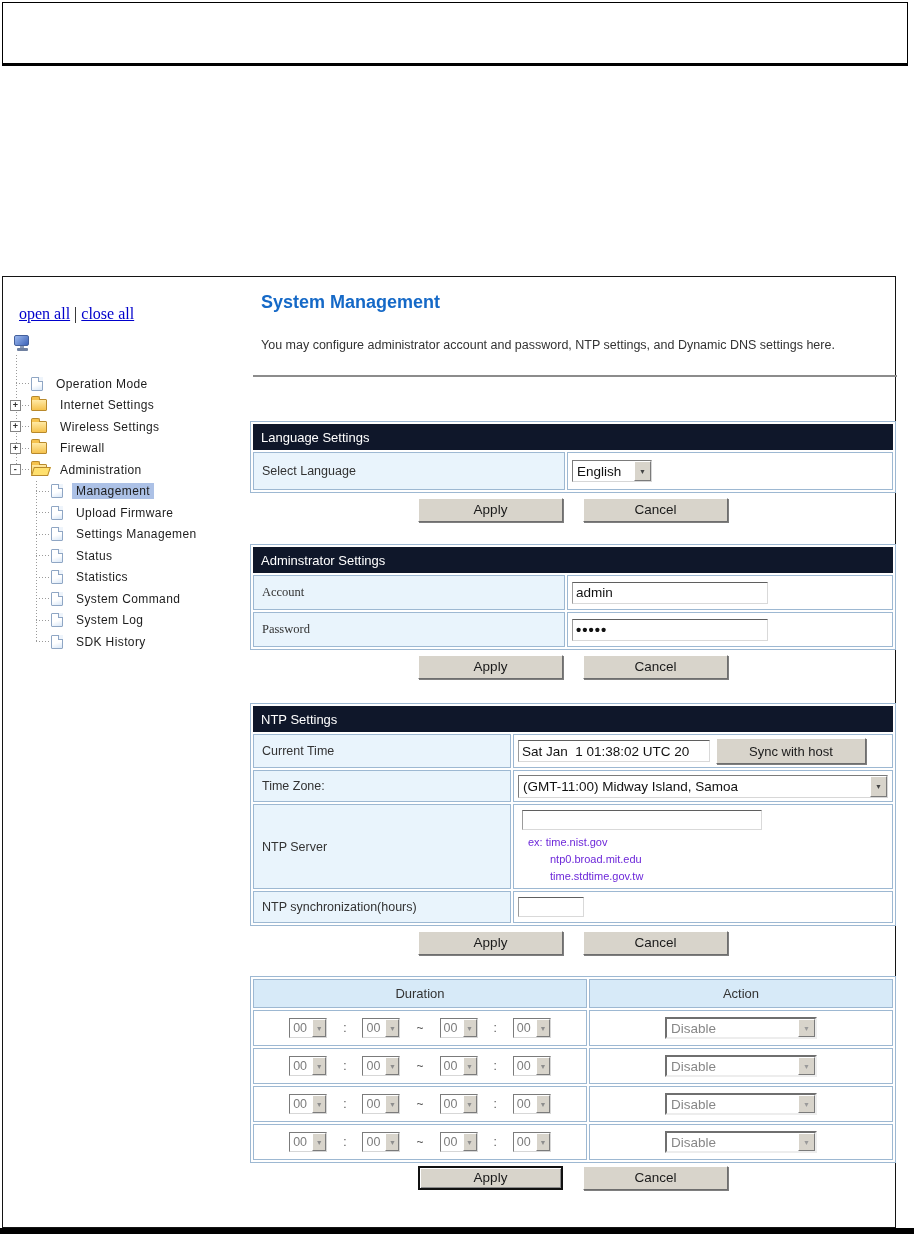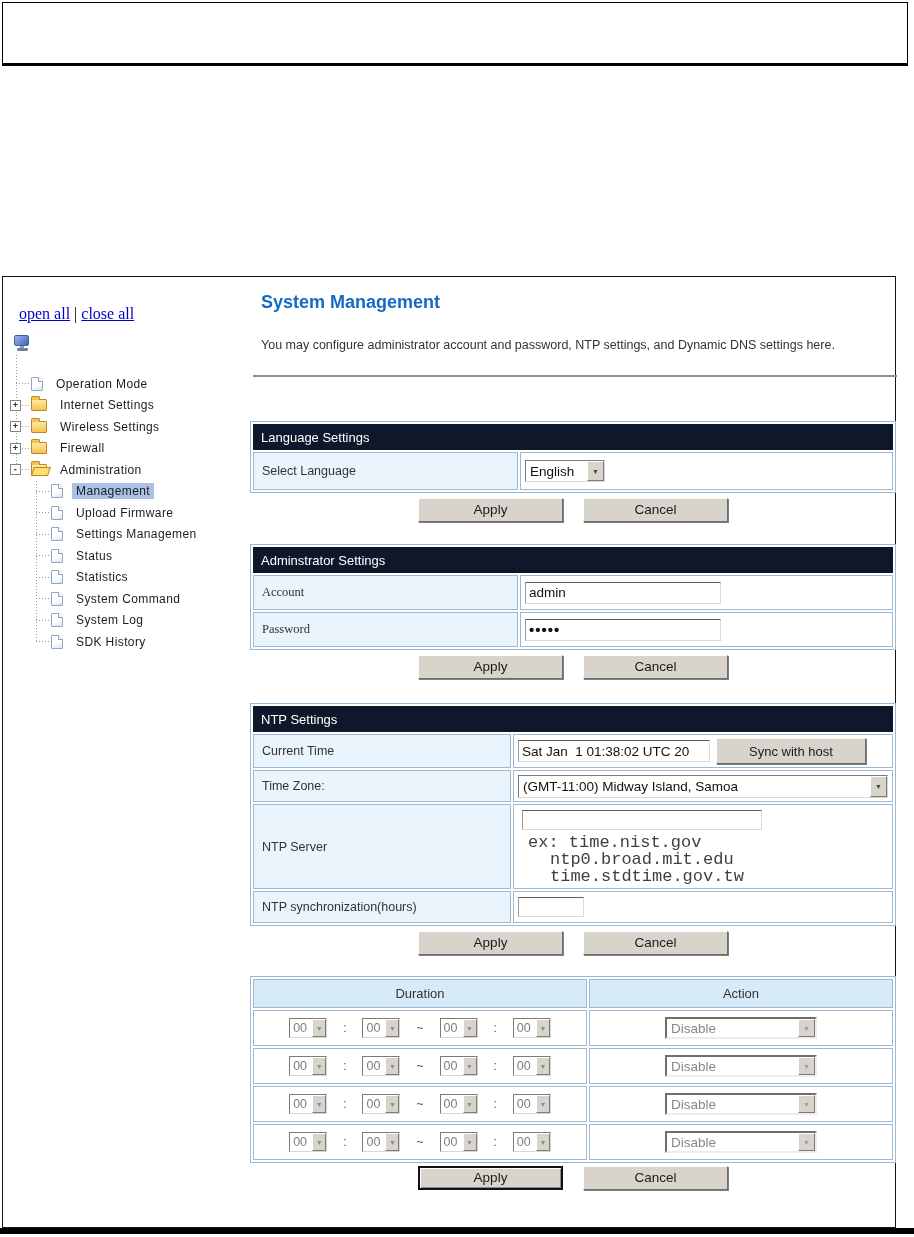--- a/index.html
+++ b/index.html
@@ -65,21 +65,21 @@
   .content { position:absolute; left:245px; top:0; width:650px; }
   .ptitle { margin:15px 0 0 13px; font-size:18px; font-weight:bold; color:#1569C7; }
   .pdesc  { margin:25px 0 0 13px; font-size:12.5px; color:#333; }
   .hr { margin:23px 0 0 5px; width:644px; height:0; border-top:2px solid #8c8c8c; }
 
   table.stable { width:646px; margin-left:2px; border-collapse:separate; border-spacing:2px;
                  background:#fff; border:1px solid #9DB8D2; }
   .stable th.sechead { background:#0f172a; color:#fff; font-size:13px; font-weight:normal;
                  text-align:left; padding:5px 8px; height:26px; }
   .stable td { border:1px solid #9DB8D2; font-size:12.5px; color:#333; vertical-align:middle; }
-  .stable td.lab { background:#E9F4FC; width:265px; padding:8px 8px;margin-top:12px; }
+  .stable td.lab { background:#E9F4FC; width:312px; padding:8px 8px;margin-top:12px; }
   .stable td.val { background:#fff; padding:3px 4px; }
   .t-lang td.lab { padding:11px 8px; }
   .t-admin td.lab { padding:9px 8px;font-family:Liberation Serif, serif; }
 
   .btnrow { width:646px; margin-left:2px; display:flex; justify-content:center; gap:20px; }
   .mt5 { margin-top:5px; } .mt22 { margin-top:22px; } .mt24 { margin-top:24px; }
   .mt44 { margin-top:44px; } .mt21 { margin-top:21px; } .mt3 { margin-top:3px; }
   .pbtn { width:145px; height:24px; background:#D8D4CB; font-family:inherit; font-size:13.5px; color:#1a1a1a;
           border-top:1px solid #fff; border-left:1px solid #fff;
           border-right:1px solid #6e6e6e; border-bottom:1px solid #6e6e6e;
@@ -104,21 +104,21 @@
              font-size:7px; color:#444; border:1px solid; border-color:#fff #7b7b7b #7b7b7b #fff; }
   .fsel.lang { width:80px; height:22px; }
   .fsel.tz   { width:370px; height:23px; }
   .fsel.time { width:38px; height:20px; }
   .fsel.time .t { padding:0 3px; font-size:12.5px; color:#7d7d7d; }
   .fsel.time .a { width:14px; color:#8d8d8d; }
   .fsel.act  { width:152px; height:22px; border-width:2px; border-color:#6f6f6f #ededed #ededed #6f6f6f; }
   .fsel.act .t { color:#878787; }
   .fsel.act .a { color:#9a9a9a; }
 
-  .hintline { font-size:17px; color:#404040; margin-left:10px; line-height:17px;font-family:Liberation Mono, monospace; }
+  .hintline { font-size:11px; color:#6d28d9; margin-left:10px; line-height:17px; }
   .hintline.ind { margin-left:32px; }
   .ntpinputwrap { padding:2px 0 4px 4px; }
 
   
   .t-green td.gh { background:#D7EAF8; text-align:center; font-size:13px; color:#333; padding:6px; }
   .t-green td.gdur { width:334px; text-align:center; padding:6px 2px; }
   .t-green td.gact { text-align:center; padding:6px 2px; }
   .durgroup { display:inline-flex; align-items:center; gap:16px; }
   .sepc { font-size:12px; color:#555; }
 </style>

